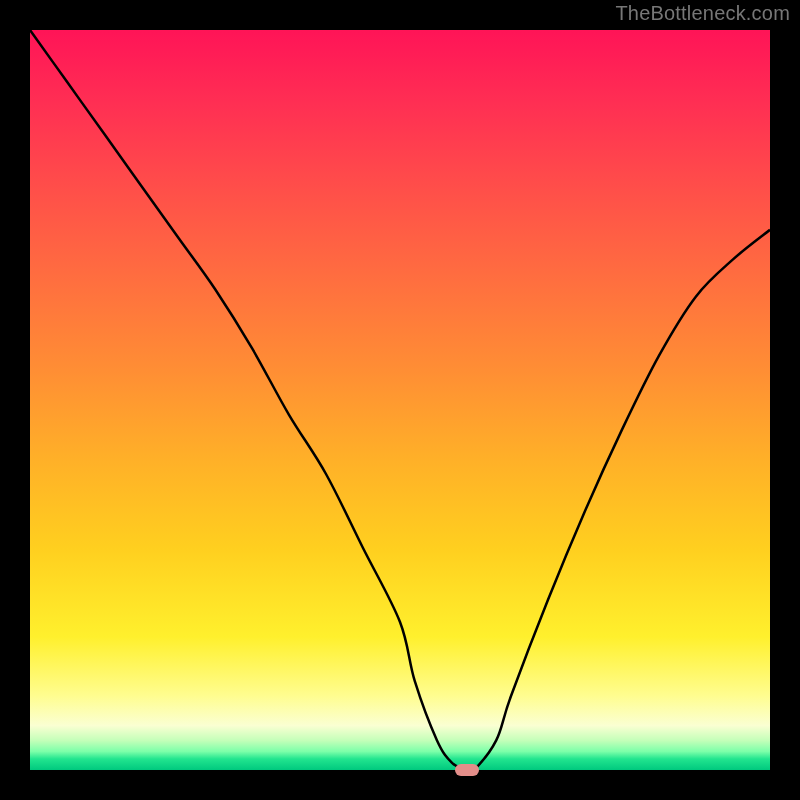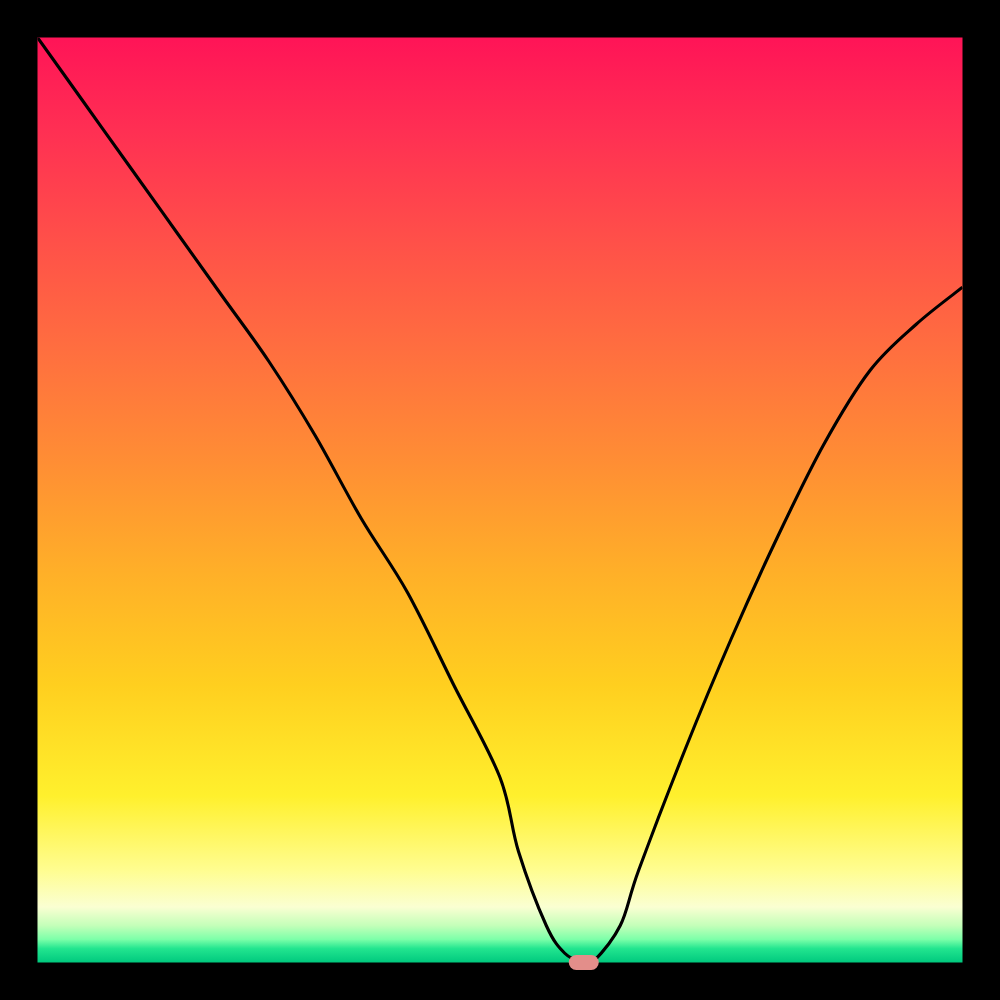--- a/index.html
+++ b/index.html
@@ -65,20 +65,21 @@
     height: 12px;
     border-radius: 6px;
     transform: translate(-50%, -50%);
   }
 </style>
 </head>
 <body>
 
 <div class="stage">
 
+  <div class="watermark">TheBottleneck.com</div>
 
   <div class="plot-area">
     <div class="gradient"></div>
 
     <svg class="curve" viewBox="0 0 740 740" preserveAspectRatio="none">
       <path id="curve-path" fill="none" stroke-width="2.5" stroke="#000000" d="M 0 0 C 6.166666666666667 8.633333333333326, 24.666666666666664 34.53333333333329, 37 51.799999999999955 C 49.333333333333336 69.06666666666662, 61.666666666666664 86.33333333333336, 74 103.60000000000002 C 86.33333333333333 120.86666666666669, 98.66666666666667 138.1333333333333, 111 155.39999999999998 C 123.33333333333333 172.66666666666666, 135.66666666666666 189.93333333333337, 148 207.20000000000005 C 160.33333333333334 224.46666666666673, 172.66666666666666 240.5, 185 259 C 197.33333333333334 277.5, 209.66666666666666 297.23333333333335, 222 318.20000000000005 C 234.33333333333334 339.16666666666674, 246.66666666666666 363.83333333333337, 259 384.8 C 271.3333333333333 405.76666666666665, 283.6666666666667 421.8, 296 444 C 308.3333333333333 466.2, 320.6666666666667 493.3333333333333, 333 518 C 345.3333333333333 542.6666666666666, 361.3666666666667 569.8, 370 592 C 378.6333333333333 614.2, 378.6333333333333 631.4666666666667, 384.8 651.2 C 390.9666666666667 670.9333333333334, 400.83333333333337 696.8333333333333, 407.00000000000006 710.4 C 413.16666666666674 723.9666666666667, 416.8666666666666 727.6666666666667, 421.79999999999995 732.6 C 426.7333333333333 737.5333333333333, 432.9 738.7666666666667, 436.59999999999997 740 C 440.29999999999995 741.2333333333333, 439.06666666666666 744.9333333333334, 444 740 C 448.93333333333334 735.0666666666666, 460.0333333333333 722.7333333333333, 466.2 710.4 C 472.3666666666667 698.0666666666666, 472.3666666666667 689.4333333333334, 481 666 C 489.6333333333333 642.5666666666666, 505.6666666666667 600.6333333333333, 518 569.8 C 530.3333333333334 538.9666666666666, 542.6666666666666 509.3666666666667, 555 481 C 567.3333333333334 452.6333333333333, 579.6666666666666 425.5, 592 399.59999999999997 C 604.3333333333334 373.69999999999993, 616.6666666666666 347.79999999999995, 629 325.59999999999997 C 641.3333333333334 303.4, 653.6666666666666 282.4333333333333, 666 266.4 C 678.3333333333334 250.36666666666665, 690.6666666666666 240.50000000000003, 703 229.40000000000003 C 715.3333333333334 218.30000000000004, 733.8333333333334 204.7333333333334, 740 199.80000000000007"></path>
     </svg>
 
     <div class="marker" id="minimum-marker" style="background-color: rgb(227, 142, 138); left: 436.6px; top: 740px;"></div>
   </div>

